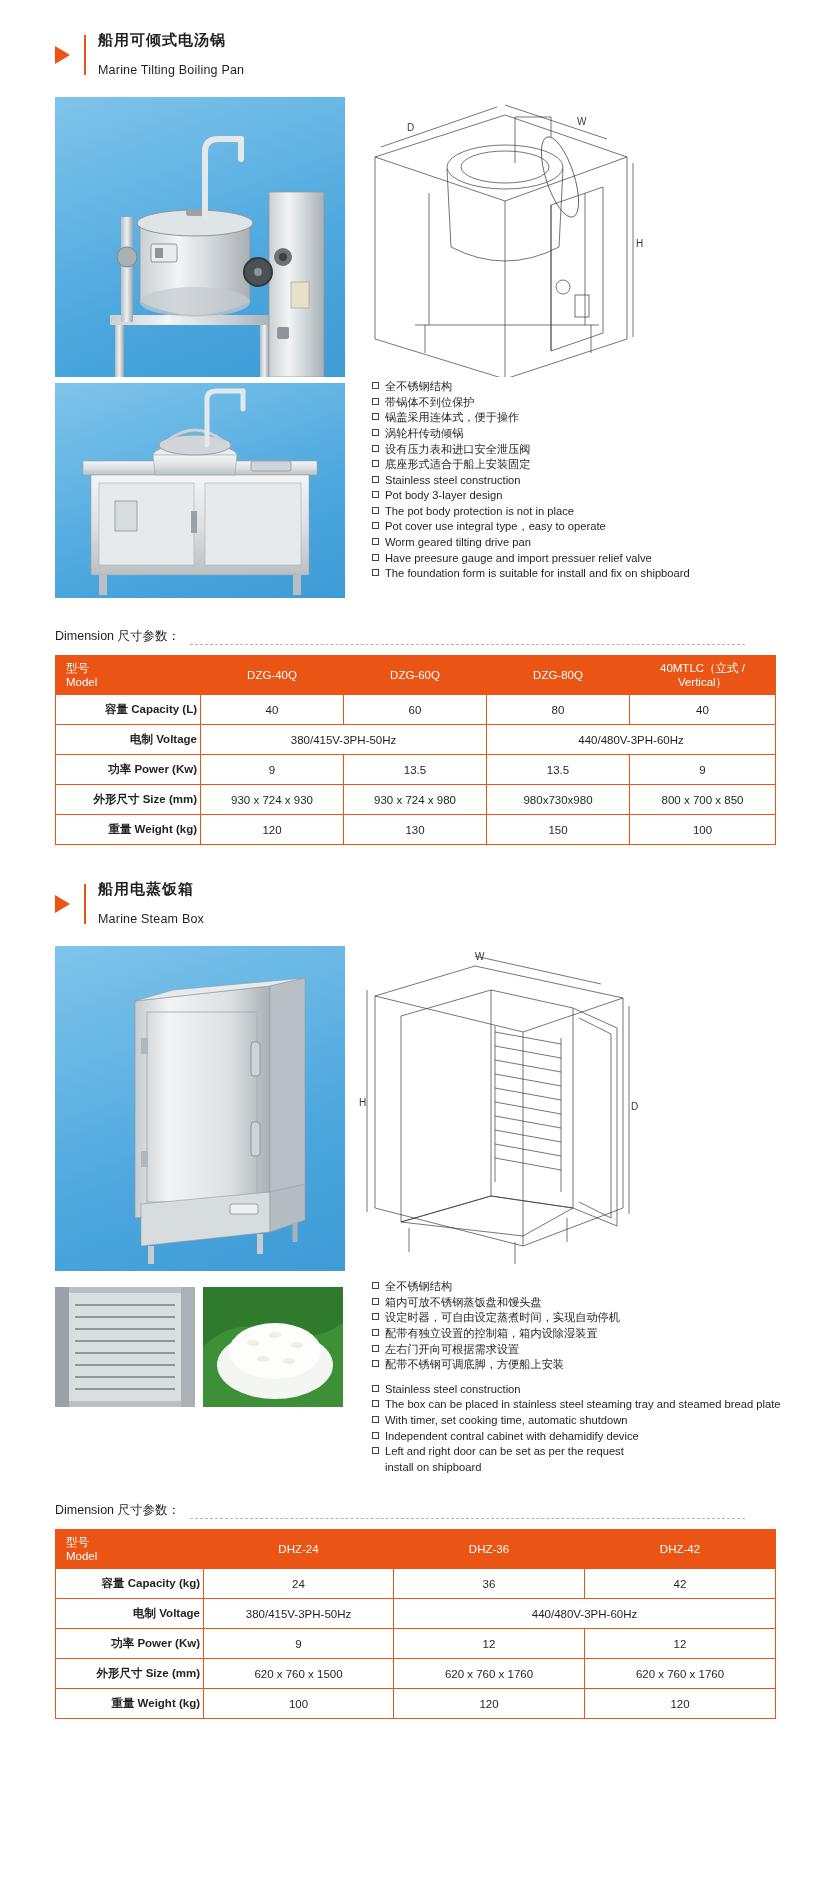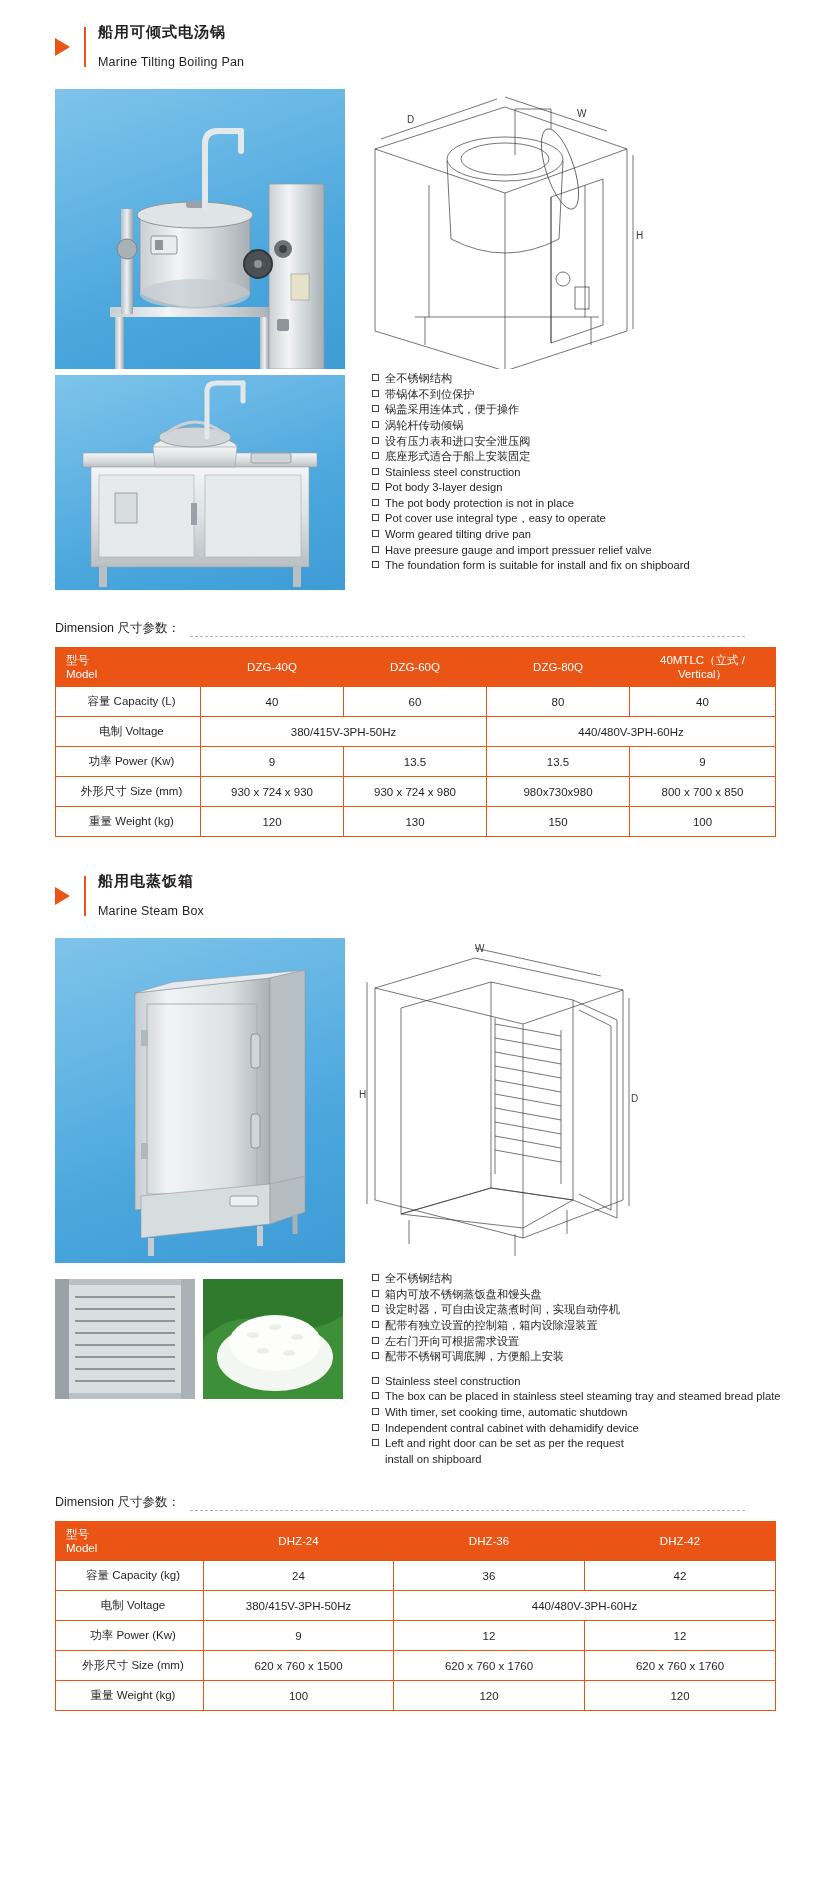--- a/index.html
+++ b/index.html
@@ -5,21 +5,21 @@
   * { box-sizing: border-box; }
   html, body { margin:0; padding:0; }
   body {
     width: 830px;
     min-height: 1880px;
     background: #ffffff;
     font-family: "Liberation Sans", sans-serif;
     color: #231f20;
     -webkit-font-smoothing: antialiased;
   }
-  .page { position: relative; width: 800px; padding: 4px 0 20px 0; }
+  .page { position: relative; width: 800px; padding: 12px 0 20px 0; }
 
   
   .sec-head { display:flex; align-items:center; padding: 18px 0 6px 55px; }
   .sec-head .tri {
     width:0; height:0;
     border-left: 15px solid #ea5414;
     border-top: 9px solid transparent;
     border-bottom: 9px solid transparent;
     margin-right: 14px;
     flex: 0 0 auto;
@@ -67,21 +67,21 @@
     font-weight: normal;
   }
   table.spec thead th {
     background: #ea5414;
     color:#fff;
     padding: 5px 6px;
     line-height: 14px;
     border-color: #ea5414;
   }
   table.spec thead th.model-cell { text-align:left; padding-left:10px;margin-left:40px; }
-  table.spec tbody td.rowlabel { text-align:center; padding-left:10px; }
+  table.spec tbody td.rowlabel { text-align:right; padding-left:10px;font-weight:bold; }
   table.spec tbody tr td { height: 26px; }
 
   
   .svgwrap { display:block; width:100%; height:100%; }
 
   .thumbs { display:flex; gap:8px; padding: 8px 0 0 55px; }
 </style>
 </head>
 <body>
 

